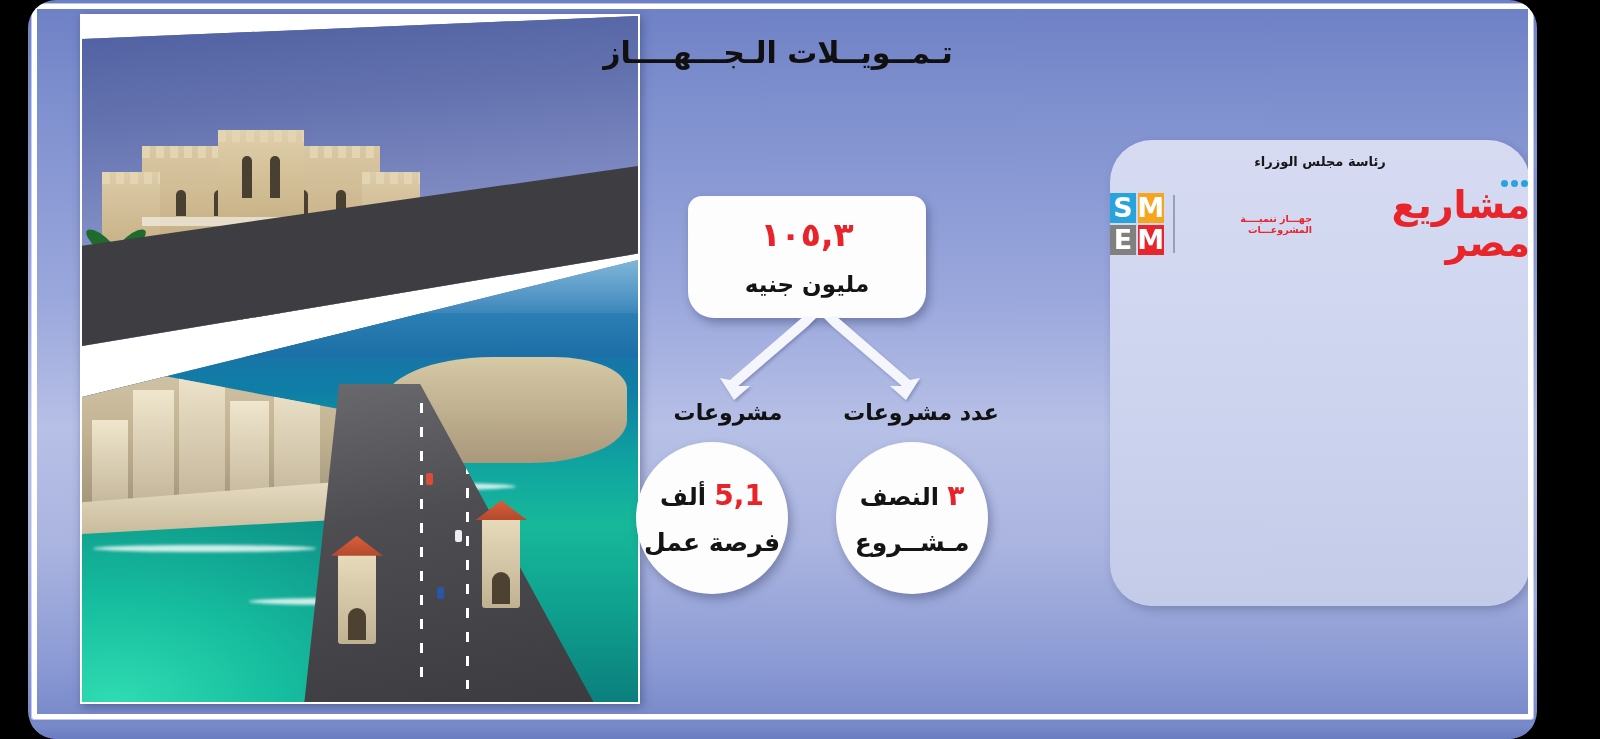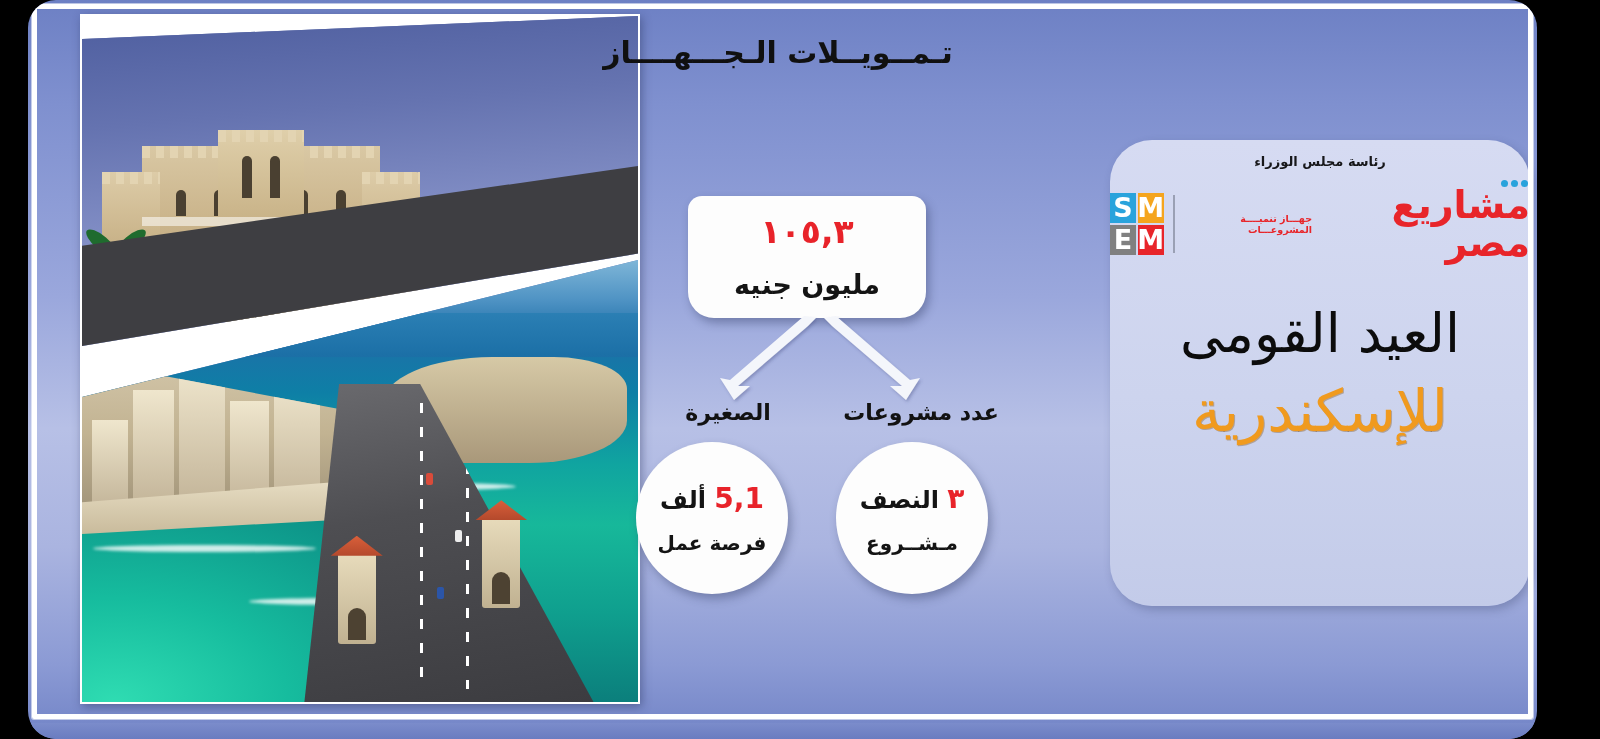--- a/index.html
+++ b/index.html
@@ -164,21 +164,21 @@
   .h-sub2{font-size:20.5px;font-weight:bold;line-height:1.6;white-space:nowrap;}
 
   
   .bubble{
     position:absolute;left:660px;top:196px;width:238px;height:122px;
     background:#fdfdfd;border-radius:14px 14px 26px 26px;
     box-shadow:3px 5px 10px rgba(40,50,90,.38);
     display:flex;flex-direction:column;align-items:center;justify-content:center;
   }
   .bubble-val{font-size:33px;font-weight:bold;color:#e8232a;line-height:1.1;direction:ltr;}
-  .bubble-unit{font-size:27px;font-weight:bold;color:#141414;margin-top:18px;}
+  .bubble-unit{font-size:23px;font-weight:bold;color:#141414;margin-top:18px;}
 
   
   .arrows{position:absolute;left:630px;top:316px;width:320px;height:90px;}
 
   
   .branch-label{
     position:absolute;font-size:22px;font-weight:bold;color:#121212;white-space:nowrap;
   }
   .lbl-tawfir{left:612px;top:400px;width:176px;text-align:center;}
   .lbl-mashroat{left:793px;top:400px;width:200px;text-align:center;}
@@ -186,21 +186,21 @@
   
   .circle{
     position:absolute;width:152px;height:152px;border-radius:50%;
     background:#fdfdfd;box-shadow:3px 5px 10px rgba(40,50,90,.36);
     display:flex;flex-direction:column;align-items:center;justify-content:center;
   }
   .c-left{left:608px;top:442px;}
   .c-right{left:808px;top:442px;}
   .c-top-line{font-size:24px;font-weight:bold;color:#141414;white-space:nowrap;}
   .c-top-line .num{color:#e8232a;font-size:28px;direction:ltr;display:inline-block;}
-  .c-bot-line{font-size:20px;font-weight:bold;color:#141414;margin-top:16px;white-space:nowrap;}
+  .c-bot-line{font-size:25px;font-weight:bold;color:#141414;margin-top:16px;white-space:nowrap;}
 
   
   .rpanel{
     position:absolute;left:1082px;top:140px;width:420px;height:466px;
     background:linear-gradient(180deg,#d6dbf2 0%,#cdd4ee 55%,#c3cbe9 100%);
     border-radius:42px;
     box-shadow:3px 4px 10px rgba(40,50,90,.28);
   }
   .cabinet-line{
     position:absolute;left:0;right:0;top:14px;text-align:center;
@@ -329,21 +329,21 @@
         <filter id="ashadow" x="-30%" y="-30%" width="170%" height="170%">
           <feDropShadow dx="1.5" dy="2" stdDeviation="1.6" flood-color="#3a4478" flood-opacity="0.35"></feDropShadow>
         </filter>
       </defs>
       <g filter="url(#ashadow)" fill="#f4f6fb">
         <path d="M158 2 L150 10 L80 70 L92 70 L76 84 L62 62 L72 64 L146 0 Z"></path>
         <path d="M166 2 L174 10 L244 70 L232 70 L248 84 L262 62 L252 64 L178 0 Z"></path>
       </g>
     </svg>
 
-    <div class="branch-label lbl-tawfir">الصغيرة</div>
+    <div class="branch-label lbl-tawfir">مشروعات</div>
     <div class="branch-label lbl-mashroat">عدد مشروعات</div>
 
     <div class="circle c-left">
       <div class="c-top-line">
         <span class="num">5,1</span>
         <span>ألف</span>
       </div>
       <div class="c-bot-line">فرصة عمل</div>
     </div>
 
@@ -370,22 +370,18 @@
         </div>
         <div class="divider"></div>
         <div class="msme">
           <span style="background:#f5a51e;">M</span>
           <span style="background:#29a3dc;">S</span>
           <span style="background:#e8252a;">M</span>
           <span style="background:#808080;">E</span>
         </div>
       </div>
 
-      <div class="calig">
-        <div class="calig-1">العيد القومى</div>
-        <div class="calig-2">للإسكندرية</div>
-      </div>
     </div>
 
     <div class="card-frame"></div>
     <div class="bottom-strip"></div>
   </div>
 </div>
 
 </body></html>

